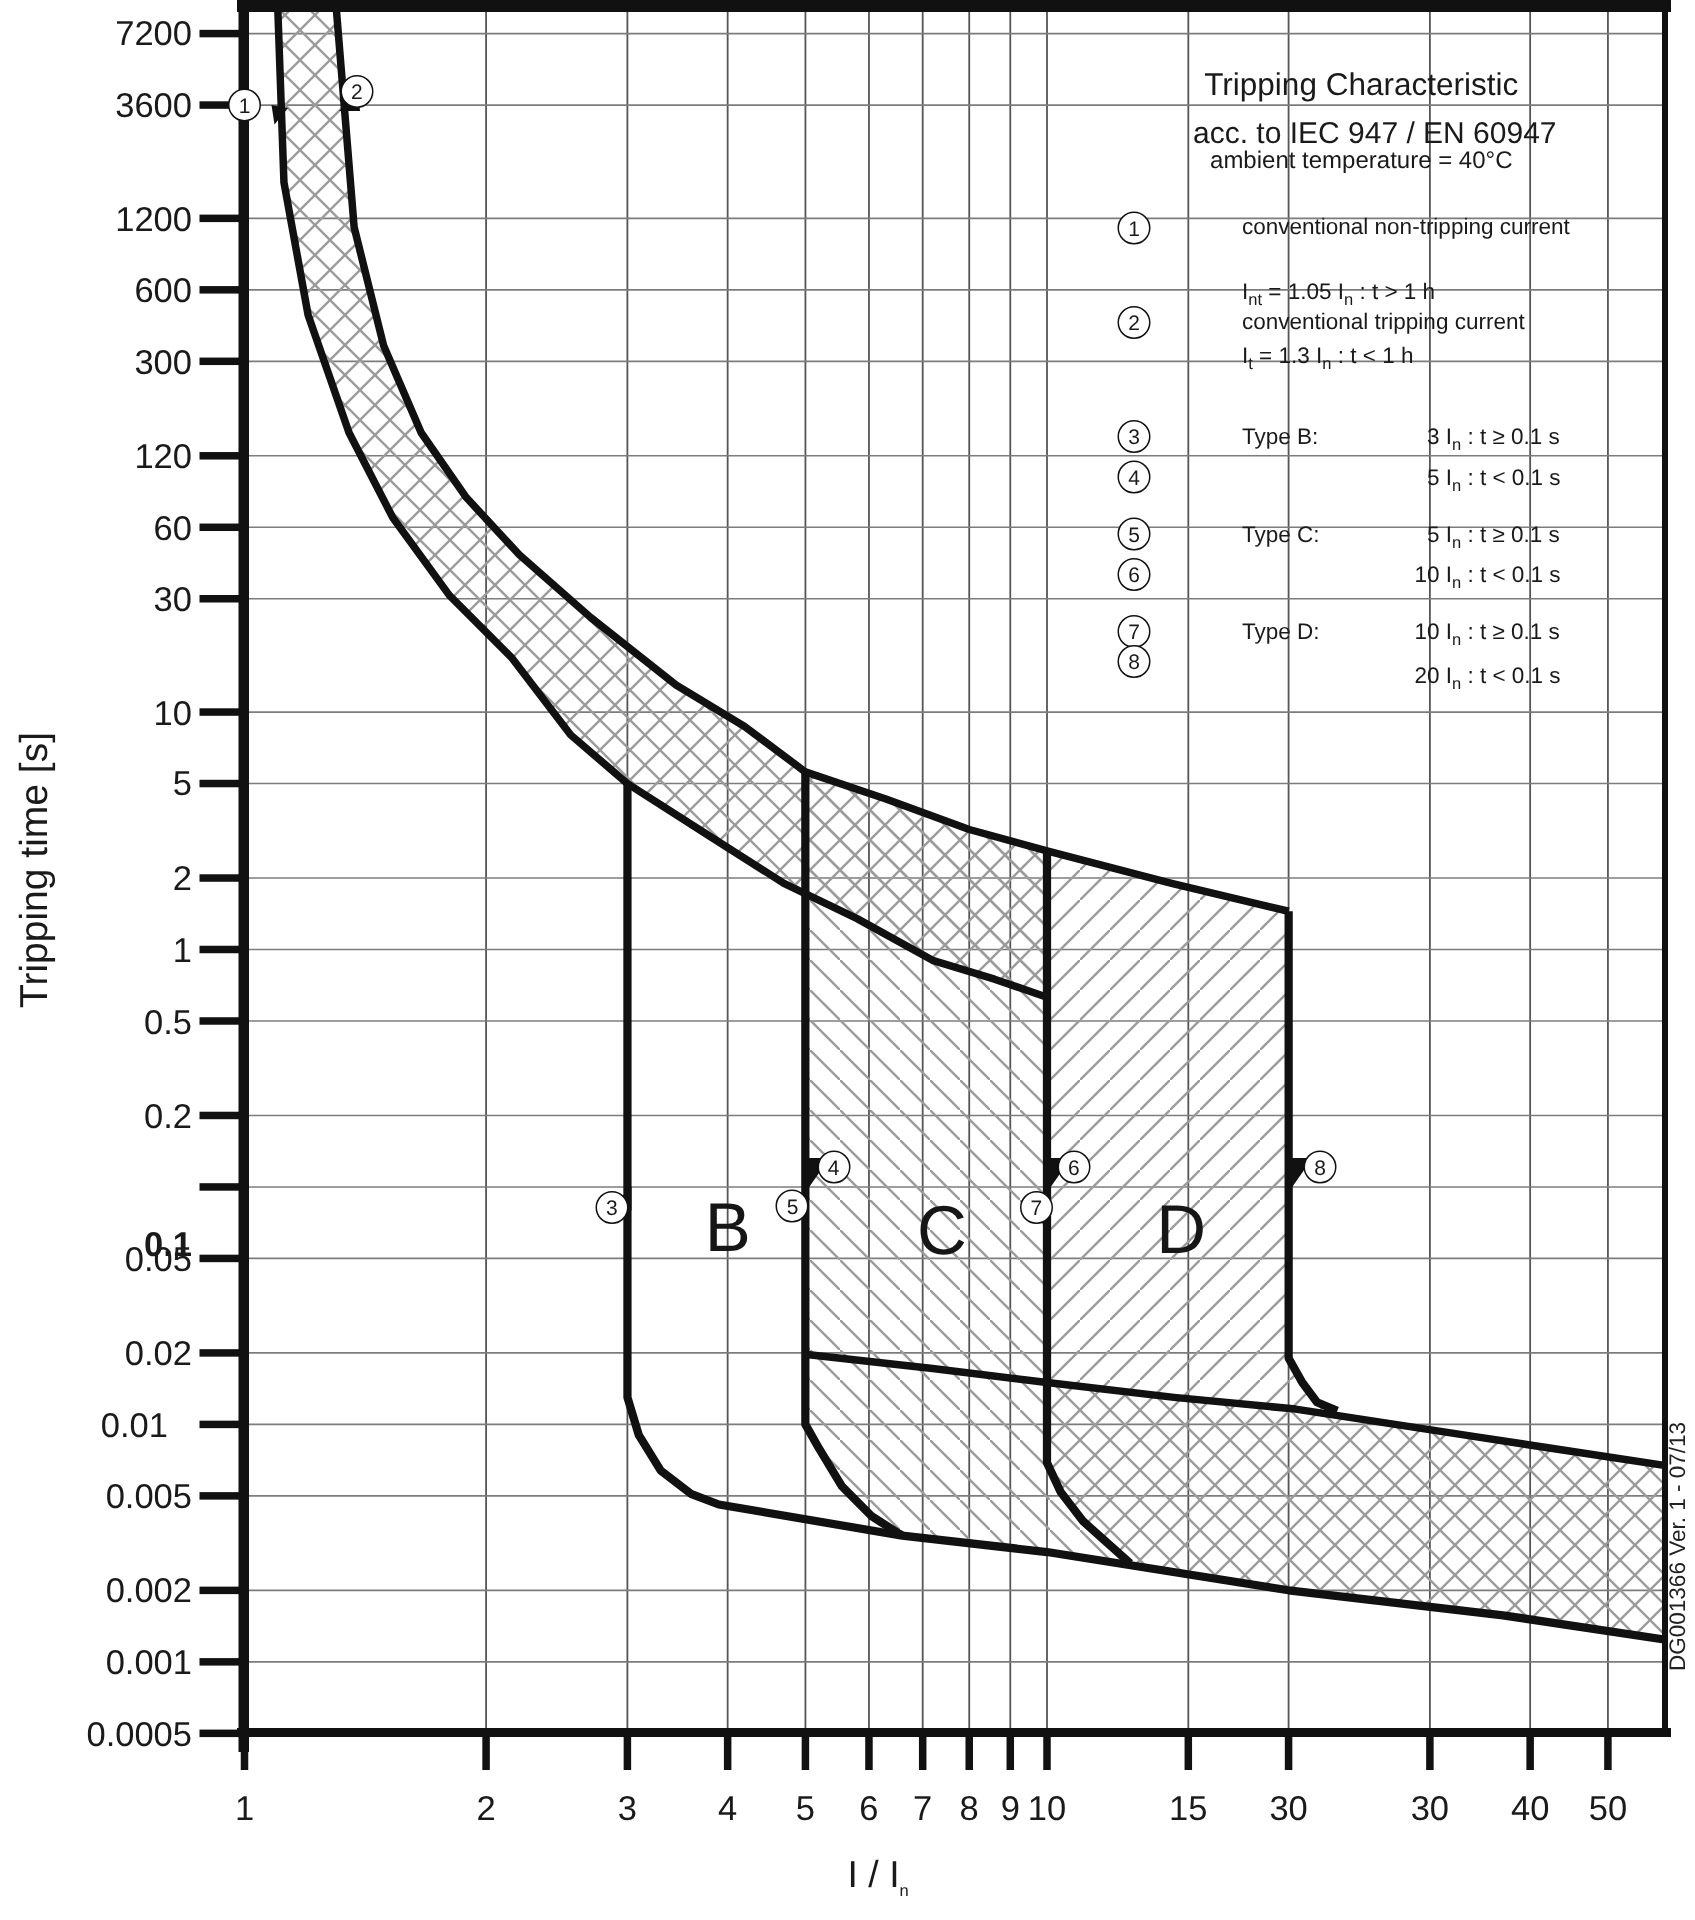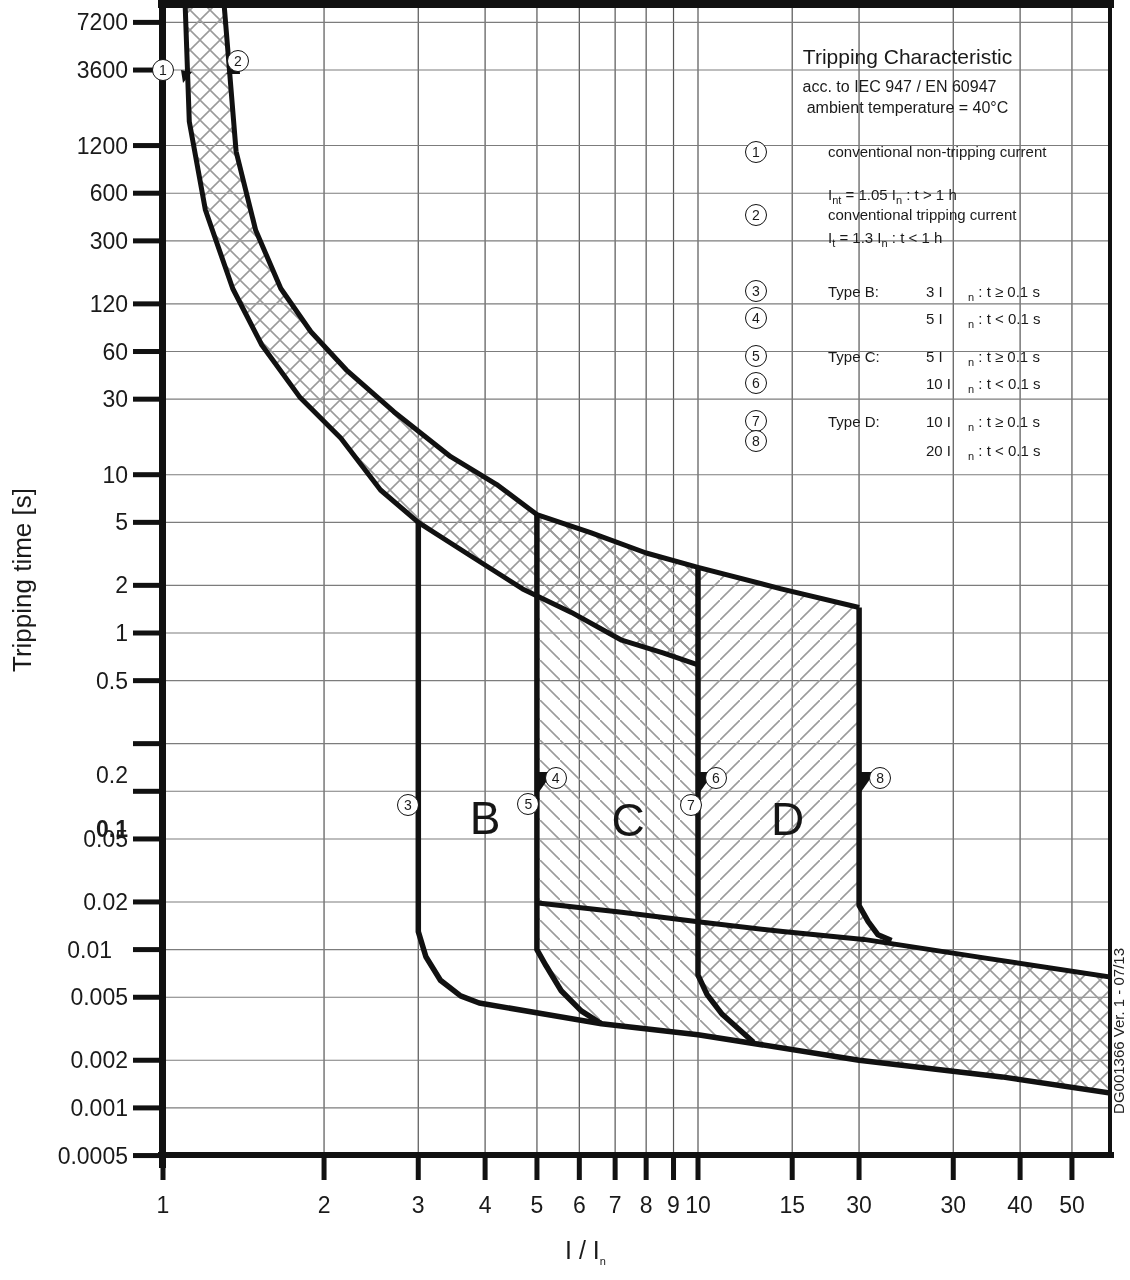--- a/index.html
+++ b/index.html
@@ -8,30 +8,30 @@
     font-family:"Liberation Sans","DejaVu Sans",sans-serif;color:#1a1a1a;
   }
   .stage svg{position:absolute;left:0;top:0;}
   .ytick{position:absolute;width:100px;text-align:right;font-size:23px;color:#1a1a1a;}
   .xtick{position:absolute;transform:translateX(-50%);font-size:23px;color:#1a1a1a;}
   .yaxis-title{position:absolute;left:0;top:430px;width:44px;height:300px;display:flex;align-items:center;justify-content:center;}
   .yaxis-title span{writing-mode:vertical-rl;transform:rotate(180deg);font-size:26px;white-space:nowrap;}
   .xaxis-title{position:absolute;left:565px;top:1236px;width:140px;font-size:25px;}
   .xaxis-title sub, .lrow sub{font-size:11px;}
   .legend-title{position:absolute;left:745px;top:45px;width:325px;text-align:center;font-size:21px;}
-  .legend-sub1{position:absolute;left:737px;top:78px;width:325px;text-align:center;font-size:16px;}
+  .legend-sub1{position:absolute;left:754px;top:78px;width:325px;text-align:center;font-size:20px;}
   .legend-sub2{position:absolute;left:745px;top:99px;width:325px;text-align:center;font-size:16px;}
   .circ{
     position:absolute;width:22px;height:22px;border:1.6px solid #111;border-radius:50%;
     background:#fff;font-size:14px;line-height:21px;text-align:center;
     transform:translate(-50%,-50%);box-sizing:border-box;
   }
   .lrow{position:absolute;left:828px;width:342px;font-size:15px;white-space:nowrap;}
   .lcol1{display:inline-block;width:98px;}
-  .lcol2{display:inline-block;width:42px;}
+  .lcol2{display:inline-block;width:42px;text-align:right;}
   .region-label{position:absolute;transform:translate(-50%,-50%);font-size:46px;color:#161616;}
   .watermark{
     position:absolute;left:1106px;top:948px;width:24px;height:312px;
     display:flex;align-items:flex-start;justify-content:center;
   }
   .watermark span{writing-mode:vertical-rl;transform:rotate(180deg);font-size:15px;color:#222;white-space:nowrap;}
 </style>
 </head>
 <body>
 
@@ -178,21 +178,21 @@
     <div class="ytick" style="left: 28px; top: 180.219px;">600</div>
     <div class="ytick" style="left: 28px; top: 227.872px;">300</div>
     <div class="ytick" style="left: 28px; top: 290.866px;">120</div>
     <div class="ytick" style="left: 28px; top: 338.519px;">60</div>
     <div class="ytick" style="left: 28px; top: 386.172px;">30</div>
     <div class="ytick" style="left: 28px; top: 461.7px;">10</div>
     <div class="ytick" style="left: 28px; top: 509.353px;">5</div>
     <div class="ytick" style="left: 28px; top: 572.347px;">2</div>
     <div class="ytick" style="left: 28px; top: 620px;">1</div>
     <div class="ytick" style="left: 28px; top: 667.653px;">0.5</div>
-    <div class="ytick" style="left: 28px; top: 730.647px; margin-top: 31px;">0.2</div>
+    <div class="ytick" style="left: 28px; top: 730.647px;">0.2</div>
     <div class="ytick" style="left: 28px; top: 816px; font-weight: bold;">0.1</div>
     <div class="ytick" style="left: 28px; top: 825.953px;">0.05</div>
     <div class="ytick" style="left: 28px; top: 888.947px;">0.02</div>
     <div class="ytick" style="left: 12px; top: 936.6px;">0.01</div>
     <div class="ytick" style="left: 28px; top: 984.253px;">0.005</div>
     <div class="ytick" style="left: 28px; top: 1047.25px;">0.002</div>
     <div class="ytick" style="left: 28px; top: 1094.9px;">0.001</div>
     <div class="ytick" style="left: 28px; top: 1142.55px;">0.0005</div>
     <div class="xtick" style="left: 163px; top: 1192px;">1</div>
     <div class="xtick" style="left: 324.051px; top: 1192px;">2</div>

